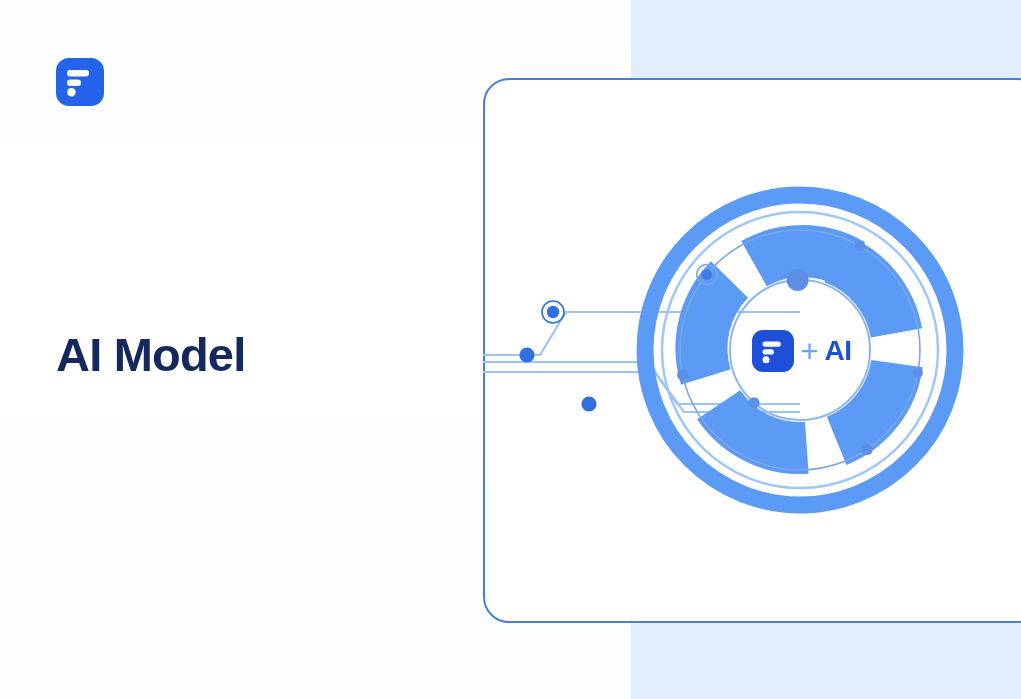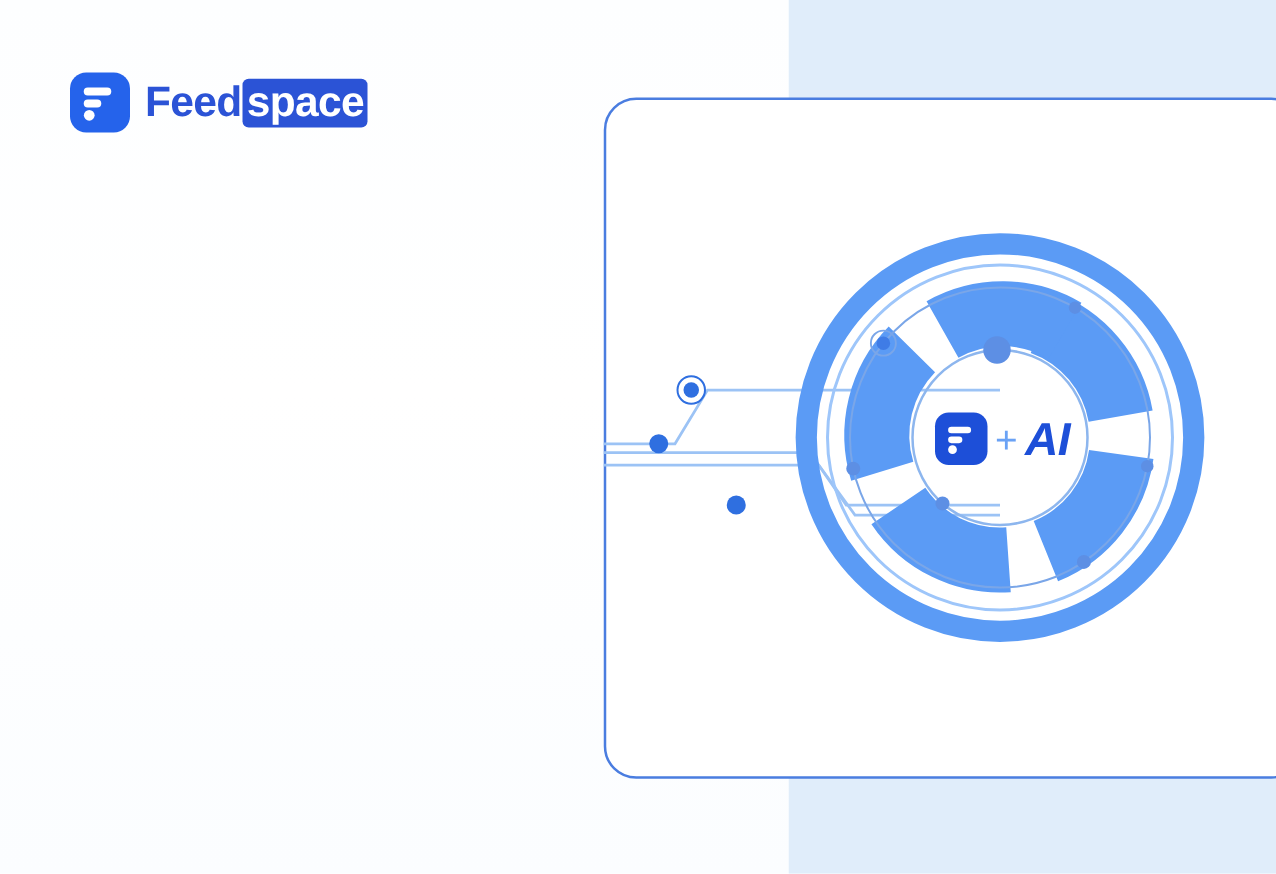--- a/index.html
+++ b/index.html
@@ -127,28 +127,24 @@
   <div class="panel"></div>
 
   <div class="brand">
     <div class="brand-mark">
       <svg width="48" height="48" viewBox="0 0 48 48" aria-hidden="true">
         <rect x="11" y="12" width="22" height="6.4" rx="3.2" fill="#ffffff"></rect>
         <rect x="11" y="21.6" width="14" height="6.4" rx="3.2" fill="#ffffff"></rect>
         <circle cx="15.4" cy="34.2" r="4.3" fill="#ffffff"></circle>
       </svg>
     </div>
-    <div class="brand-wordmark">
-      <span class="wm-feed">Feed</span>
-        <span class="wm-space">space</span>
-    </div>
   </div>
 
   <h1 class="headline">
-    <br>
+    <span>AI Model</span><br>
   </h1>
 
   <div class="graphic">
     <svg width="551" height="400" viewBox="0 0 551 400" aria-hidden="true">
 
       <g fill="none" stroke="#9cc3f5" stroke-width="2.2">
 
         <path d="M13 205 L70 205 L96 162 L330 162"></path>
         <path d="M13 212 L143 212 L178 212 L207 254 L330 254"></path>
         <path d="M13 222 L150 222 L185 222 L214 262 L330 262"></path>
@@ -201,17 +197,17 @@
 
     <div style="position:absolute; left:262px; top:166px; width:140px; height:70px; display:flex; align-items:center; justify-content:center; gap:6px;">
       <span style="width:42px;height:42px;border-radius:11px;background:#1d4fd8;display:inline-flex;align-items:center;justify-content:center;flex:0 0 auto;">
         <svg width="42" height="42" viewBox="0 0 48 48" aria-hidden="true">
           <rect x="12" y="13" width="21" height="6" rx="3" fill="#ffffff"></rect>
           <rect x="12" y="22" width="13" height="6" rx="3" fill="#ffffff"></rect>
           <circle cx="16" cy="34" r="4" fill="#ffffff"></circle>
         </svg>
       </span>
       <span style="font-size:31px;font-weight:500;color:#6aa2f5;line-height:1;">+</span>
-      <span style="font-size:37px;font-weight:700;color:#1d4fd8;line-height:1;letter-spacing:-0.5px;font-style:italic;">AI</span>
+      <span style="font-size:28px;font-weight:700;color:#1d4fd8;line-height:1;letter-spacing:-0.5px;">AI</span>
     </div>
   </div>
 
 </div>
 
 </body></html>

